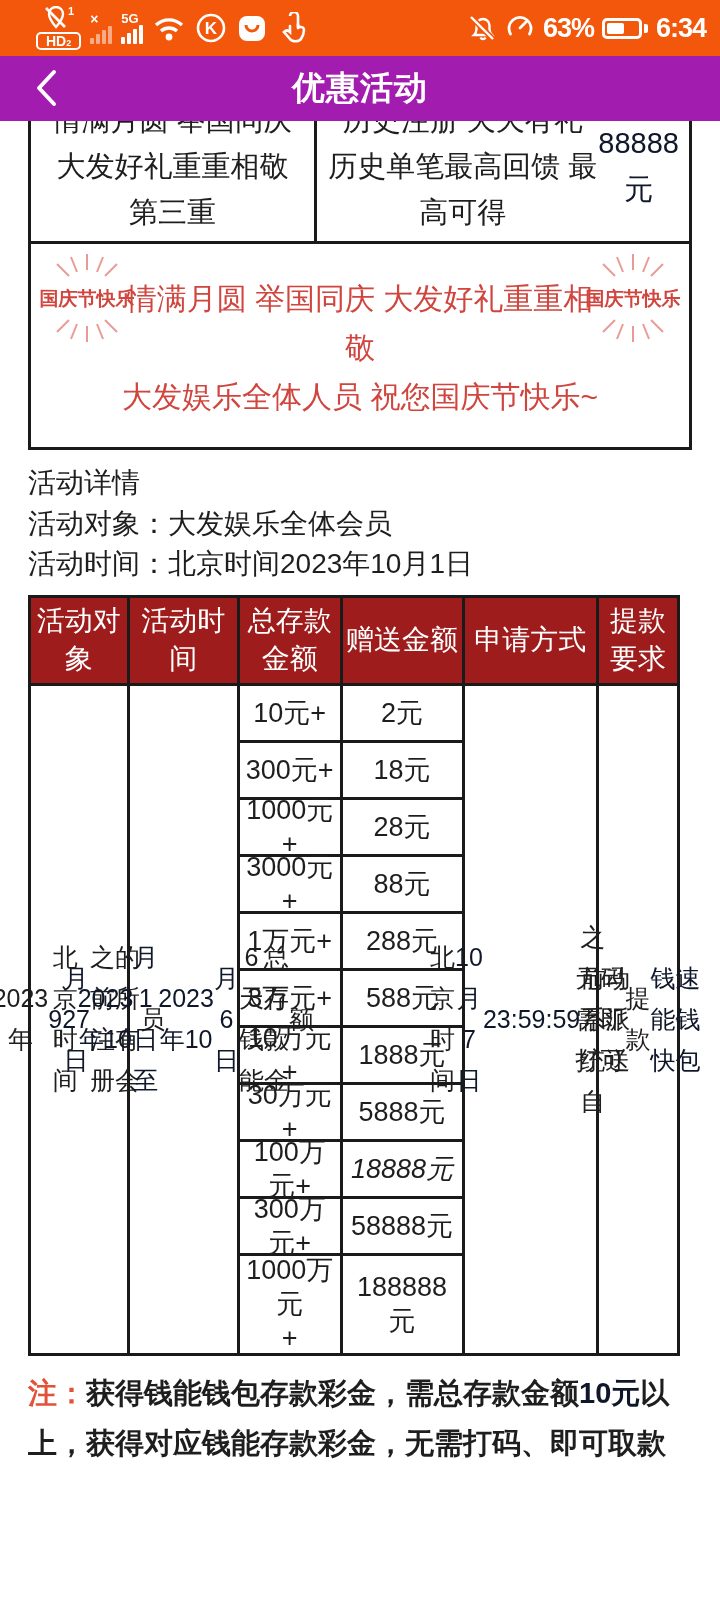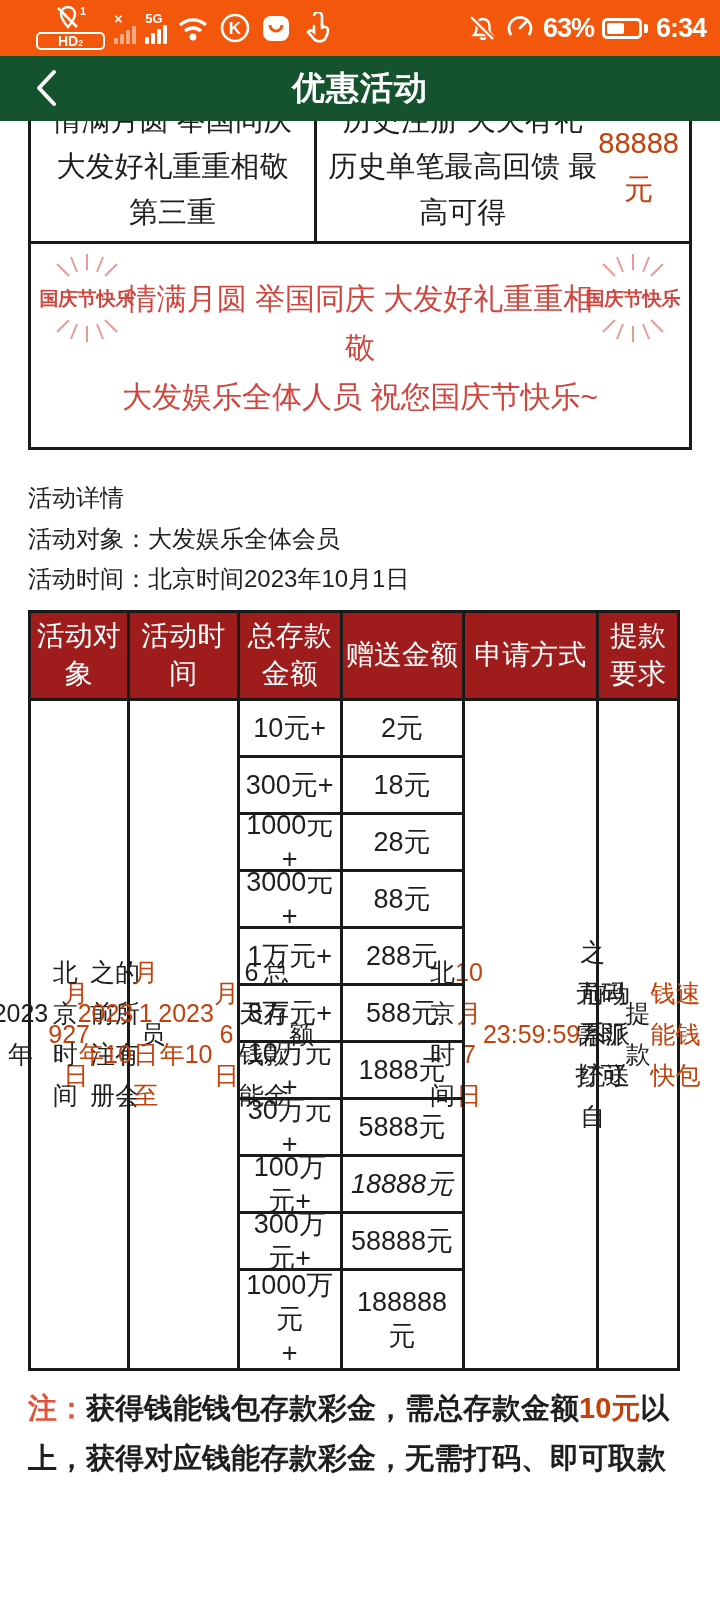--- a/index.html
+++ b/index.html
@@ -1,61 +1,61 @@
 <!DOCTYPE html>
 <html><head>
 <meta charset="utf-8">
 <style>
   * { margin:0; padding:0; box-sizing:border-box; }
   html,body { width:720px; height:1600px; overflow:hidden; background:#fff;
     font-family:"Liberation Sans", sans-serif; }
-  .c-red { color:#c2410c; }
+  .c-red { color:#0f172a; }
   .c-orange { color:#E15339; }
 
   
   .statusbar { position:relative; z-index:6; height:56px; background:#F2570B; color:#fff;
     display:flex; align-items:center; padding:0 14px 0 36px; gap:9px; }
   .sb-right { margin-left:auto; display:flex; align-items:center; gap:8px; }
   .sb-txt { font-size:27px; font-weight:bold; letter-spacing:-1px; }
   .icon-col { display:flex; flex-direction:column; align-items:center; line-height:1; }
   .hd-badge { border:2px solid #fff; border-radius:5px; font-size:14px; font-weight:bold;
-    padding:0 20px; display:inline-flex; align-items:flex-end; }
+    padding:0 8px; display:inline-flex; align-items:flex-end; }
   .hd-badge small { font-size:9px; }
   .bars { display:flex; align-items:flex-end; gap:2px; }
   .bars i { display:block; width:4px; background:#fff; border-radius:1px; }
   .dim { opacity:.5; }
   .net-label { font-size:13px; font-weight:bold; line-height:1; }
   .x-mark { font-size:14px; font-weight:bold; line-height:1; }
   .battery { display:inline-flex; align-items:center; }
   .battery .shell { width:40px; height:21px; border:3px solid #fff; border-radius:5px;
     padding:2px; display:flex; }
   .battery .fill { width:58%; background:#fff; border-radius:2px; }
   .battery .nub { width:4px; height:9px; background:#fff; border-radius:0 2px 2px 0; margin-left:2px; }
 
-  .appheader { position:relative; z-index:6; height:65px; background:#14532d; color:#fff;
+  .appheader { position:relative; z-index:6; height:65px; background:#a21caf; color:#fff;
     display:flex; align-items:center; justify-content:center; }
   .back-btn { position:absolute; left:26px; top:12px; width:40px; height:40px;
     display:flex; align-items:center; justify-content:center; }
   .appheader .title { font-size:33px; font-weight:bold; letter-spacing:1px; }
 
   
   .content { position:relative; z-index:1; margin:0 28px; width:664px; }
 
   .top-box { margin-top:-33px; border:3px solid #1A1A1A; }
   .top-row { display:flex; min-height:104px; font-size:29px; line-height:46px; color:#1E1E1E; }
   .top-row .cellL { flex:0 0 43.5%; border-right:3px solid #1A1A1A; }
   .top-row .cellR { flex:1; }
   .top-row > div { display:flex; align-items:center; justify-content:center;
     text-align:center; padding:6px 10px; }
   .greet { border-top:3px solid #1A1A1A; position:relative; padding:30px 86px 26px;
     text-align:center; font-size:30px; line-height:49px; color:#D0453E; }
   .stamp { position:absolute; top:8px; width:100px; height:92px; }
   .stamp.left { left:6px; } .stamp.right { right:6px; }
 
-  .details { margin-top:28px; font-size:24px; line-height:40.5px; color:#1E1E1E; }
+  .details { margin-top:13px; font-size:28px; line-height:40.5px; color:#1E1E1E; }
 
   
   .promo-grid { margin-top:10px; display:grid; width:652px;
     grid-template-columns:15.2% 17% 15.8% 18.8% 20.7% 12.5%;
     grid-template-rows:88px repeat(10, 57px) 100px;
     border-left:3px solid #1A1A1A; border-top:3px solid #1A1A1A; }
   .promo-grid > div { border-right:3px solid #1A1A1A; border-bottom:3px solid #1A1A1A;
     display:flex; align-items:center; justify-content:center; text-align:center; }
   .promo-grid .th { background:#9E1C1C; color:#fff; font-size:28px; line-height:38px; padding:2px; }
   .promo-grid .merged { font-size:25px; line-height:41px; color:#1E1E1E; padding:2px 1px; }

